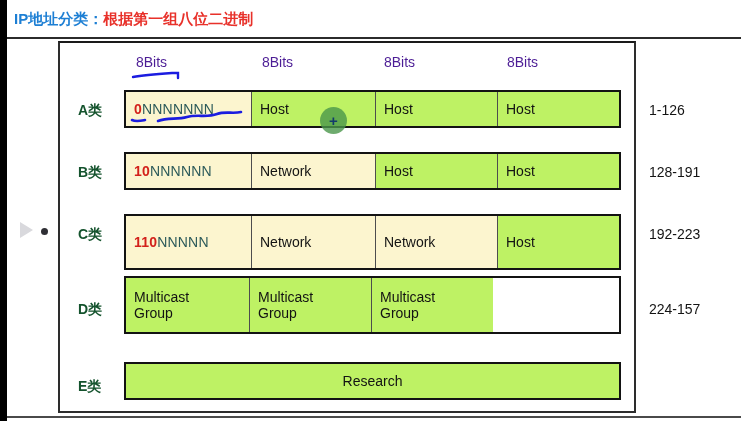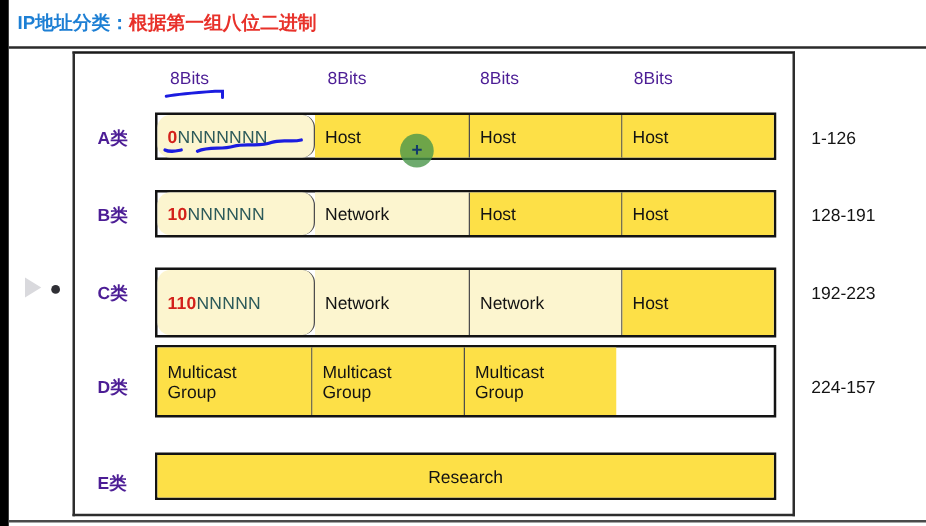--- a/index.html
+++ b/index.html
@@ -93,21 +93,21 @@
   #bits-4 { left: 507px; }
 
   
   .class-label {
     position: absolute;
     left: 78px;
     width: 44px;
     text-align: left;
     font-size: 14px;
     font-weight: bold;
-    color: #4c1d95;
+    color: #14532d;
     white-space: nowrap;
   }
 
   
   .row {
     position: absolute;
     left: 124px;
     width: 497px;
     border: 2px solid #131313;
     box-sizing: border-box;
@@ -117,27 +117,27 @@
     box-sizing: border-box;
     border-right: 1px solid #4d4d4d;
     font-size: 14px;
     color: #131313;
     padding: 0 8px;
     display: flex;
     align-items: center;
     overflow: hidden;
   }
   .cell:last-child { border-right: none; }
-  .cell.w1 { width: 126px; flex: 0 0 126px; border-radius: 10px; }
+  .cell.w1 { width: 126px; flex: 0 0 126px; }
   .cell.w2 { width: 124px; flex: 0 0 124px; }
   .cell.w3 { width: 122px; flex: 0 0 122px; }
   .cell.w4 { width: 121px; flex: 0 0 121px; }
   .cell.full { width: 100%; flex: 1 1 auto; justify-content: center; }
   .bg-yellow { background: #fcf5cf; }
-  .bg-blue   { background: #fde047; }
+  .bg-blue   { background: #bef264; }
 
   .bin-prefix { color: #d3211b; font-weight: bold; letter-spacing: .2px; }
   .bin-rest   { color: #2c5a5a; letter-spacing: .2px; }
   .cell .mono-bits { white-space: nowrap; font-size: 14px; }
   .two-line { line-height: 1.15; display: block; }
 
   
   .range-label {
     position: absolute;
     left: 649px;

